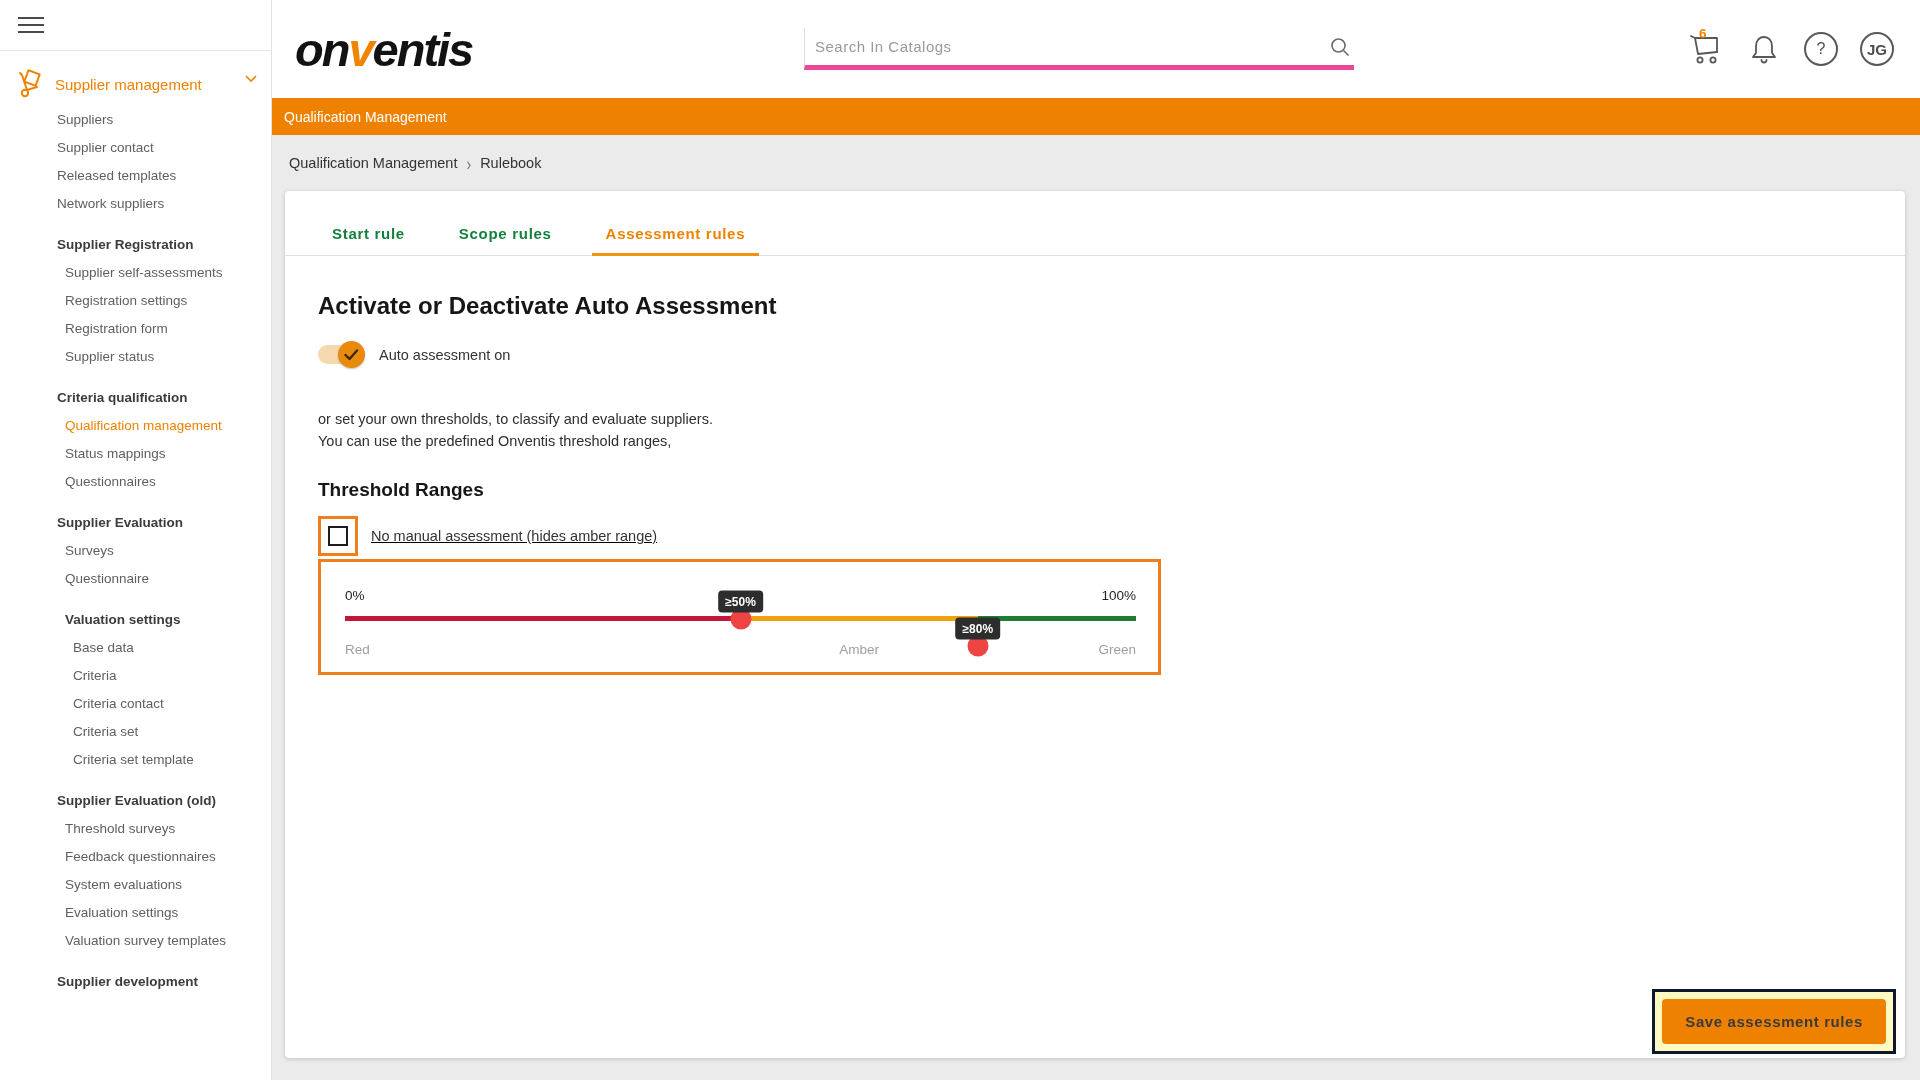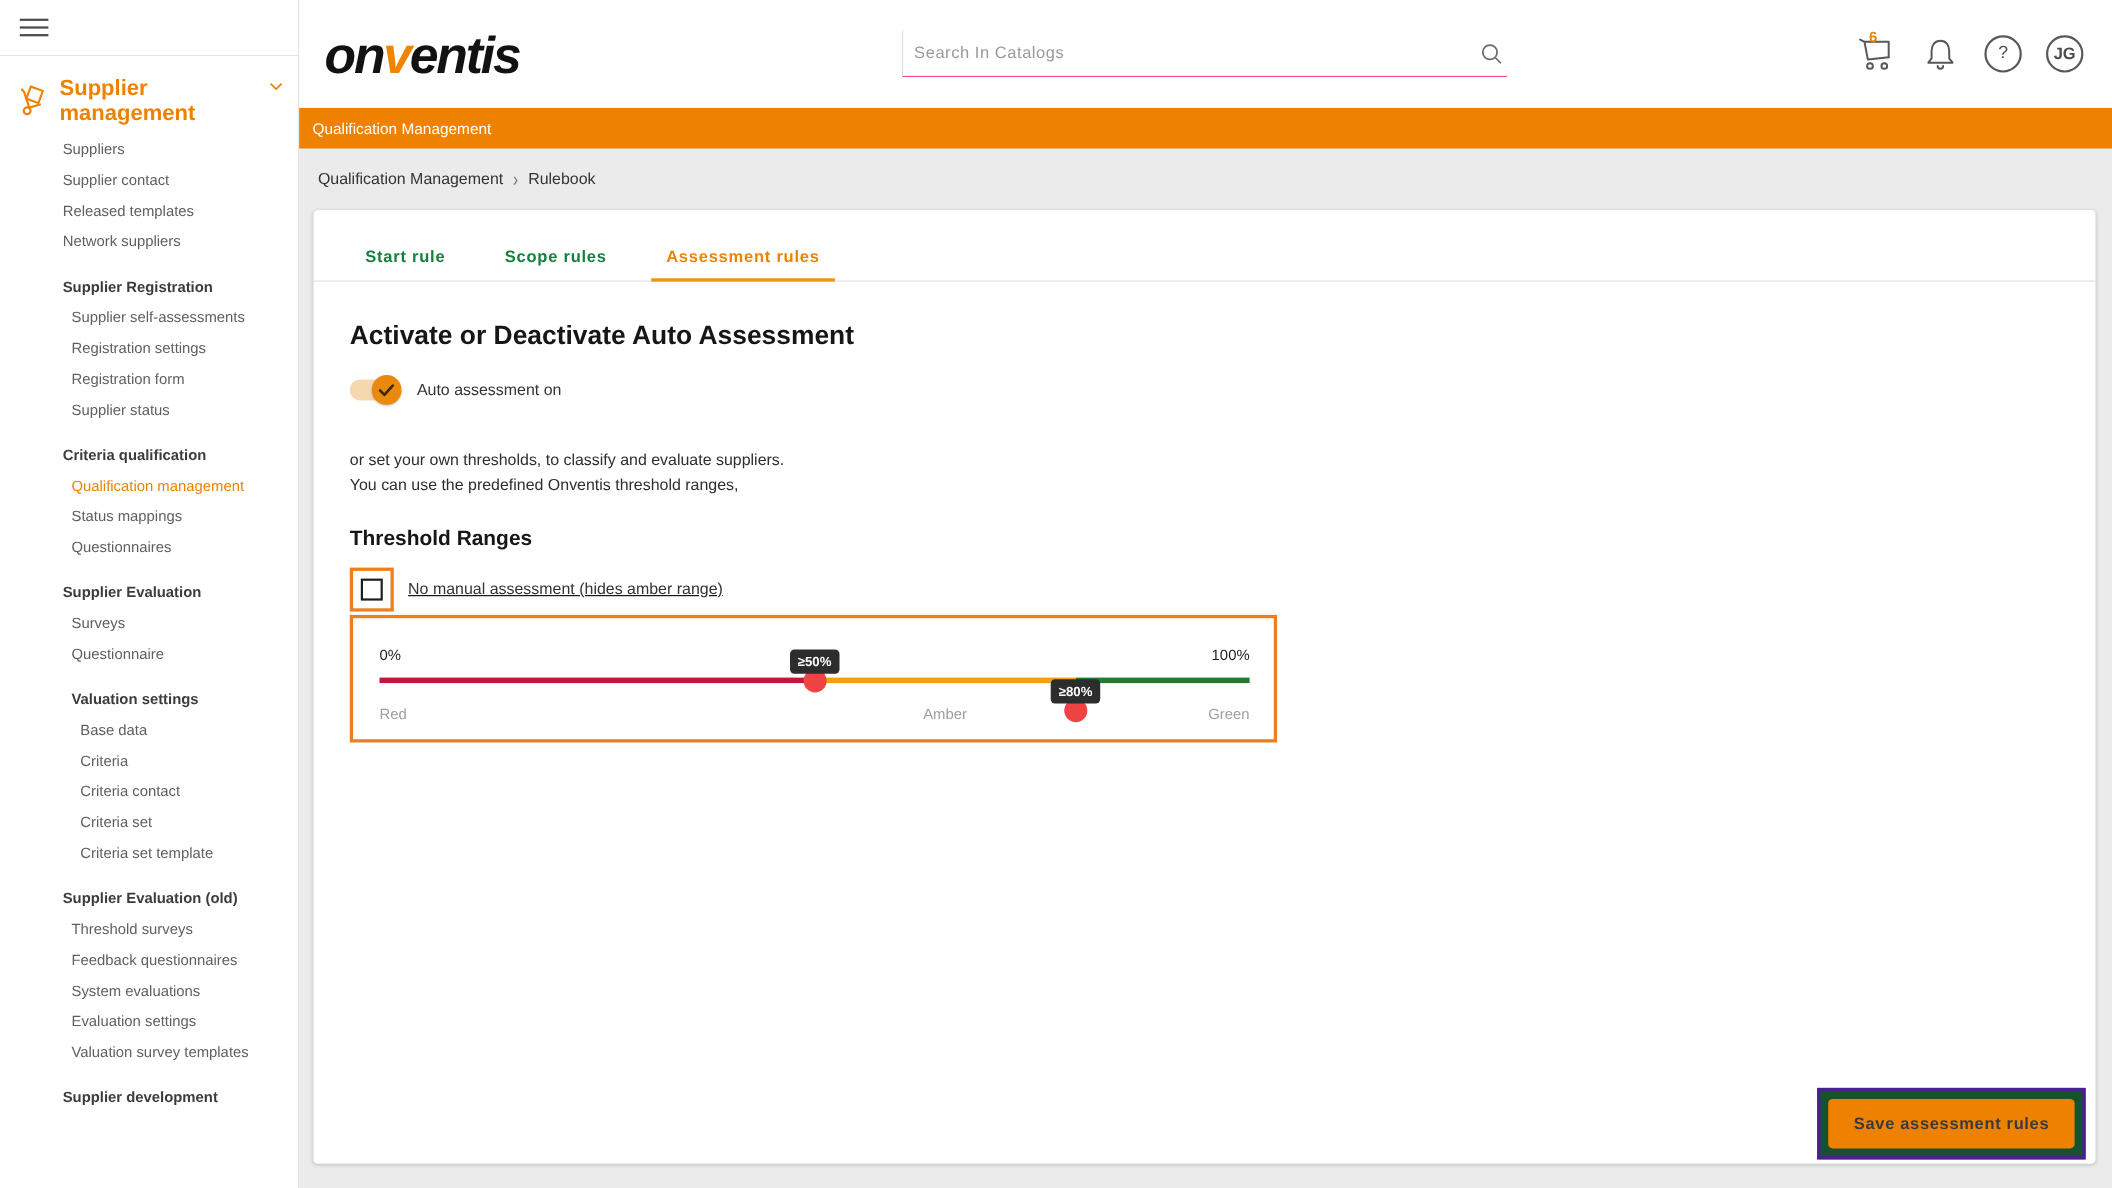--- a/index.html
+++ b/index.html
@@ -8,41 +8,41 @@
   body { display:flex; }
 
   
   .sidebar { width:272px; min-width:272px; height:1080px; background:#fff;
     border-right:1px solid #e3e3e3; }
   .sb-top { height:51px; border-bottom:1px solid #e4e4e4; display:flex; align-items:center; padding-left:18px; }
   .hamburger { width:26px; cursor:pointer; background:none; border:none; }
   .hamburger span { display:block; height:2px; background:#4a4a4a; margin:5px 0; }
   .sb-nav { padding-top:12px; }
   .sb-root { display:flex; align-items:center; padding:6px 14px 6px 14px; position:relative; cursor:pointer; }
-  .sb-root-label { color:#ee8200; font-weight:bold; font-size:20px; margin-left:11px; }
+  .sb-root-label { color:#ee8200; font-weight:normal; font-size:15px; margin-left:11px;text-align:right; }
   .sb-chevron { position:absolute; right:14px; top:12px; }
   .sb-item { display:block; font-size:13.5px; color:#5f5f5f; padding:6.5px 10px 6.5px 57px;
     text-decoration:none; cursor:pointer; }
   .sb-item.sub { padding-left:65px; }
   .sb-item.active { color:#ee8200; }
   .sb-head { font-size:13.5px; font-weight:bold; color:#3c3c3c; padding:6.5px 10px 6.5px 57px;
     margin-top:13px; cursor:pointer; }
   .sb-head.indent { padding-left:65px; }
   .sb-item.sub2 { padding-left:73px; }
 
   
   .main-col { flex:1; display:flex; flex-direction:column; height:1080px; }
 
   
   .app-header { height:98px; background:#fff; display:flex; align-items:center; position:relative; }
   .logo { margin-left:23px; font-size:47px; font-weight:bold; font-style:italic;
     letter-spacing:-2px; color:#121212; user-select:none; }
   .logo .v { color:#f08300; }
-  .search-box { position:absolute; left:548px; top:28px; width:550px; height:42px;
-    border-left:1px solid #ddd; border-bottom:1px solid #ec4899; display:flex; align-items:center; }
+  .search-box { position:absolute; left:532px; top:28px; width:550px; height:42px;
+    border-left:1px solid #ddd; border-bottom:5px solid #ec4899; display:flex; align-items:center; }
   .search-box input { flex:1; border:none; outline:none; font-size:15px; letter-spacing:.5px;
     color:#333; padding:0 8px 0 10px; font-family:"Liberation Sans",sans-serif; background:transparent; }
   .search-box input::placeholder { color:#9a9a9a; }
   .search-icon { cursor:pointer; margin-right:2px; }
   .header-icons { position:absolute; right:26px; top:0; height:98px; display:flex; align-items:center; gap:22px; }
   .hicon { position:relative; cursor:pointer; display:flex; align-items:center; justify-content:center; }
   .cart-badge { position:absolute; top:-4px; left:13px; color:#ee8200; font-size:13.5px; font-weight:bold; }
   .circle-icon { width:34px; height:34px; border:2px solid #585858; border-radius:50%;
     display:flex; align-items:center; justify-content:center; font-size:15px; color:#4c4c4c; font-weight:bold; }
   .circle-icon.help { font-weight:normal; font-size:16px; }
@@ -92,22 +92,22 @@
   .handle { position:absolute; top:50%; width:21px; height:21px; border-radius:50%;
     background:#ef4444; transform:translate(-50%,-50%); cursor:pointer; }
   .handle.h1 { left:50%; } .handle.h2 { left:80%; }
   .tooltip { position:absolute; bottom:17px; left:50%; transform:translateX(-50%);
     background:#2d2d2d; color:#fff; font-size:12px; padding:4px 7px; border-radius:4px; white-space:nowrap; }
   .zone-labels { position:relative; margin-top:21px; height:18px; font-size:13.5px; color:#9e9e9e; }
   .zone-labels .z-red { position:absolute; left:0; }
   .zone-labels .z-amber { position:absolute; left:65%; transform:translateX(-50%); }
   .zone-labels .z-green { position:absolute; right:0; }
 
-  .save-annot { position:absolute; right:9px; bottom:4px; border:3px solid #4c1d95;
-    background:#14532d; padding:7px; }
+  .save-annot { position:absolute; right:9px; bottom:4px; border:3px solid #0f172a;
+    background:#fef9c3; padding:7px; }
   .save-btn { background:#ee8200; border:none; border-radius:4px; color:#3a3a3a;
     font-size:15px; font-weight:bold; letter-spacing:.6px; padding:14px 23px; cursor:pointer;
     font-family:"Liberation Sans",sans-serif; }
 </style>
 </head>
 <body>
 
 <aside class="sidebar">
   <div class="sb-top">
     <button class="hamburger">

